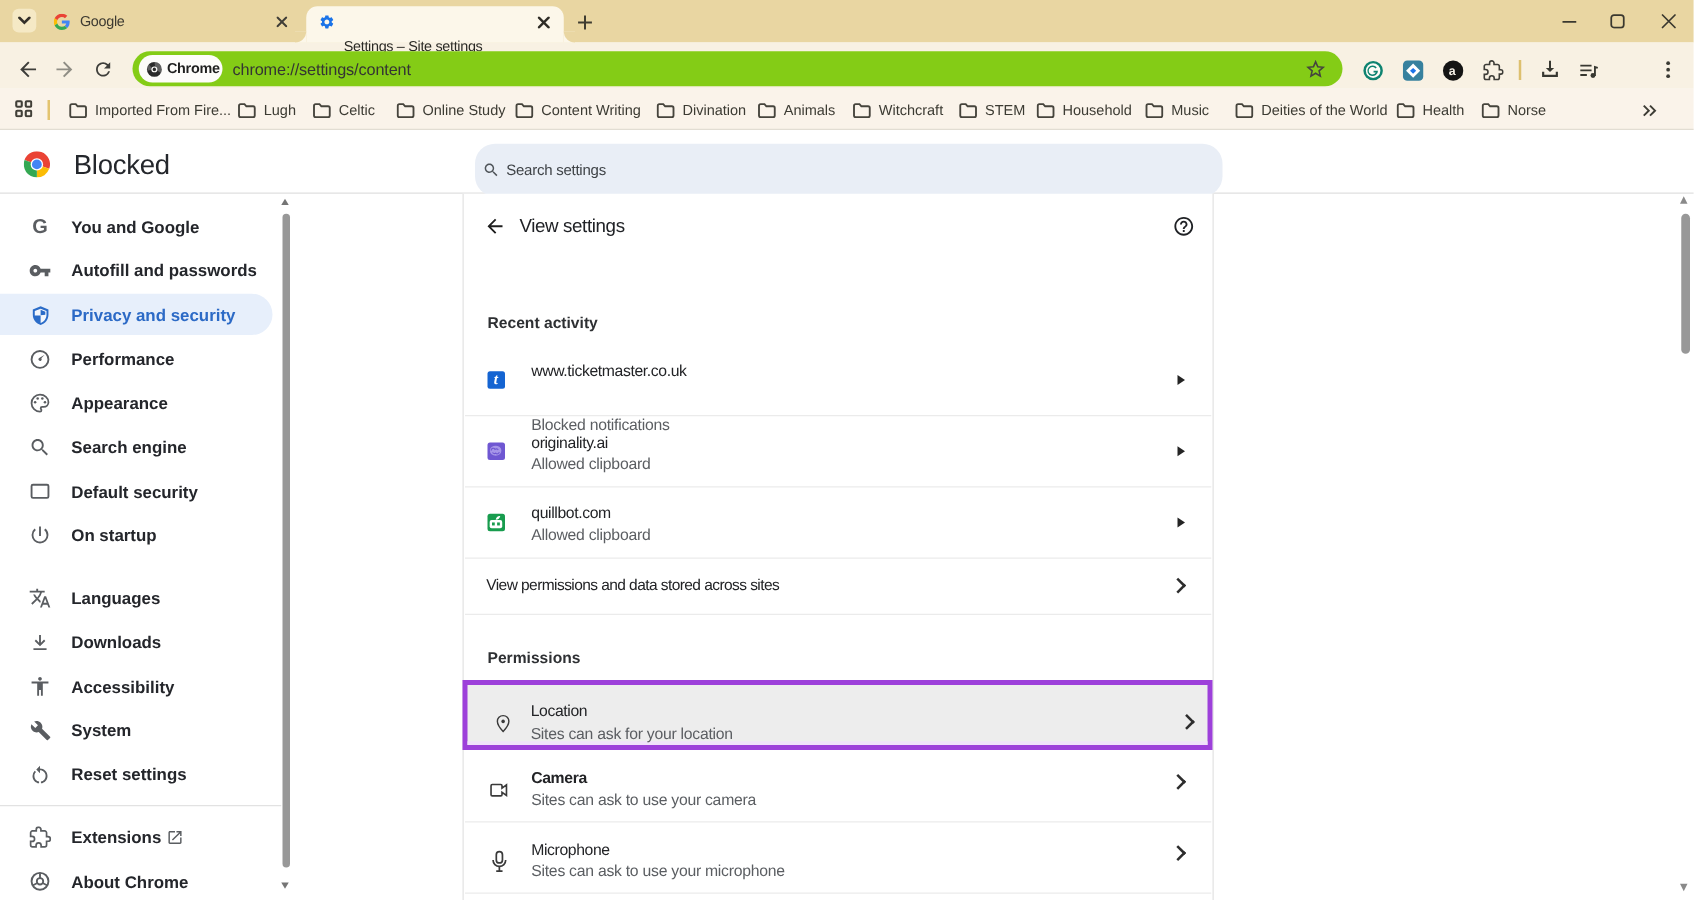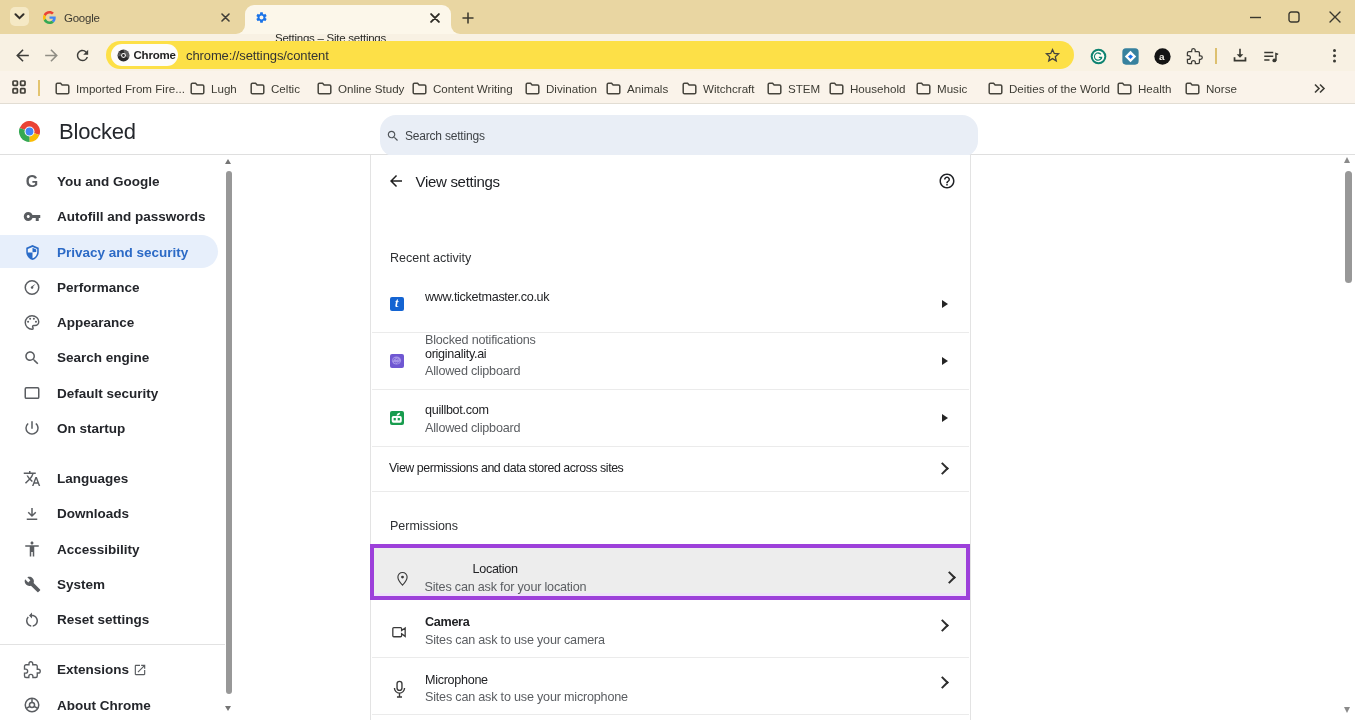--- a/index.html
+++ b/index.html
@@ -12,21 +12,21 @@
   #bookbar { position:absolute; left:0; top:71px; width:1355px; height:33px; background:#faf3ea; border-bottom:1px solid #e2ddd3; }
   #header { position:absolute; left:0; top:104px; width:1355px; height:51px; background:#fff; border-bottom:1px solid #dfdfdf; }
   #content { position:absolute; left:0; top:156px; width:1355px; height:564px; background:#fff; }
   .tabtxt { position:absolute; font-size:11.5px; letter-spacing:-0.25px; color:#3d3a31; white-space:nowrap; }
   #activetab { position:absolute; left:245px; top:5px; width:206px; height:29px; background:#fcf7ea; border-radius:9px 9px 0 0; }
   .curve { position:absolute; width:9px; height:9px; top:25px; background:#fcf7ea; }
   .curve:before { content:""; position:absolute; width:9px; height:9px; background:#e9d6a2; }
   #curveL { left:236px; } #curveL:before { border-radius:0 0 9px 0; }
   #curveR { left:451px; } #curveR:before { border-radius:0 0 0 9px; }
   
-  #omnibox { position:absolute; left:106px; top:41px; width:968px; height:28px; border-radius:14px; background:#fde047; }
+  #omnibox { position:absolute; left:106px; top:41px; width:968px; height:28px; border-radius:14px; background:#84cc16; }
   #chip { position:absolute; left:4.5px; top:3px; width:67px; height:22px; border-radius:11px; background:#fdfcfa; display:flex; align-items:center; padding:0 0 0 6px; }
   #chip span { font-size:11.5px; font-weight:bold; color:#1f1f1f; margin-left:4px; letter-spacing:-0.2px; }
   #url { position:absolute; left:80px; top:7px; font-size:13px; color:#343434; letter-spacing:-0.1px; }
   
   .bk { position:absolute; top:80px; height:16px; display:flex; align-items:center; white-space:nowrap; }
   .bk span { font-size:11.6px; color:#3c3b33; margin-left:6px; }
   
   #settingsTitle { position:absolute; left:59px; top:131.5px; transform:translateY(-50%); font-size:22px; letter-spacing:-0.2px; color:#24272c; }
   #searchbox { position:absolute; left:380px; top:115px; width:598px; height:42px; border-radius:16px; background:#e9eef6; display:flex; align-items:center; }
   #searchbox span { font-size:12px; letter-spacing:-0.2px; color:#3f4347; margin-left:5px; }
@@ -34,21 +34,21 @@
   .mi { position:absolute; left:0; width:225px; height:34px; display:flex; align-items:center; }
   .mi .ic { position:absolute; left:23px; width:18px; height:18px; display:flex; align-items:center; justify-content:center; }
   .mi span { position:absolute; left:57px; font-size:13.5px; font-weight:bold; color:#24262b; white-space:nowrap; }
   #selpill { position:absolute; left:0; top:235px; width:218px; height:33px; border-radius:0 17px 17px 0; background:#e7effb; }
   
   #card { position:absolute; left:370px; top:155px; width:601px; height:565px; border-left:1px solid #e3e3e3; border-right:1px solid #e3e3e3; background:#fff; }
   .vc { transform:translateY(-50%); }
   .sep { position:absolute; left:1px; width:597px; height:1px; background:#ebebeb; }
   .rowtitle { position:absolute; left:54px; font-size:12.6px; letter-spacing:-0.3px; color:#222326; white-space:nowrap; }
   .rowsub { position:absolute; left:54px; font-size:12.6px; letter-spacing:-0.2px; color:#5b5e62; white-space:nowrap; }
-  .seclabel { position:absolute; left:19px; font-size:12.5px; font-weight:normal; color:#2e3033; }
+  .seclabel { position:absolute; left:19px; font-size:12.5px; font-weight:bold; color:#2e3033; }
   .chevT { position:absolute; left:571px; width:0; height:0; border-left:6px solid #242424; border-top:4.5px solid transparent; border-bottom:4.5px solid transparent; }
   .chevS { position:absolute; left:567px; width:9px; height:9px; border-top:2px solid #2d2d2d; border-right:2px solid #2d2d2d; transform:rotate(45deg); }
   .fav { position:absolute; left:18.5px; width:14.5px; height:14.5px; border-radius:2px; }
   
   .sbthumb { position:absolute; background:#989898; border-radius:3.5px; }
   .arr { position:absolute; width:0; height:0; }
 </style>
 </head>
 <body>
 <div id="tabbar"></div>
@@ -451,21 +451,21 @@
   <div class="sep" style="top:336.3px;"></div>
 
   <div class="seclabel vc" style="top:370.5px;">Permissions</div>
 
   <div class="abs" style="left:-1px;top:389px;width:600px;height:56px;border:4px solid #9d40da;background:#ededed;">
     <div class="abs" style="left:0;bottom:0;width:100%;height:3px;background:#f0e2fa;"></div>
     <svg class="abs" style="left:22px;top:23px" width="13" height="16" viewBox="0 0 24 28">
         <path fill="none" stroke="#3a3a3a" stroke-width="2.1" d="M12 2 C7 2 3.5 5.7 3.5 10.4 C3.5 16.6 12 25.5 12 25.5 S20.5 16.6 20.5 10.4 C20.5 5.7 17 2 12 2 Z"></path>
         <circle cx="12" cy="10.5" r="2.6" fill="#3a3a3a"></circle>
       </svg>
-    <div class="rowtitle vc" style="left:50.5px;top:21.4px;margin-left:48px;">Location</div>
+    <div class="rowtitle vc" style="left:50.5px;top:21.4px;">Location</div>
     <div class="rowsub vc" style="left:50.5px;top:39.4px;">Sites can ask for your location</div>
     <div class="chevS" style="left:571px;top:24.5px;"></div>
   </div>
 
   <svg class="abs" style="left:19.5px;top:470.5px" width="16" height="13" viewBox="0 0 24 20">
       <path fill="none" stroke="#3a3a3a" stroke-width="2" d="M2.5 4 a1.5 1.5 0 0 1 1.5-1.5 h10.5 a1.5 1.5 0 0 1 1.5 1.5 v3 l5.5-4 v13 l-5.5-4 v3 a1.5 1.5 0 0 1-1.5 1.5 H4 a1.5 1.5 0 0 1-1.5-1.5 Z"></path>
     </svg>
   <div class="rowtitle vc" style="top:467px;font-weight:bold;">Camera</div>
   <div class="rowsub vc" style="top:484.8px;">Sites can ask to use your camera</div>
   <div class="chevS" style="top:465.5px;"></div>

